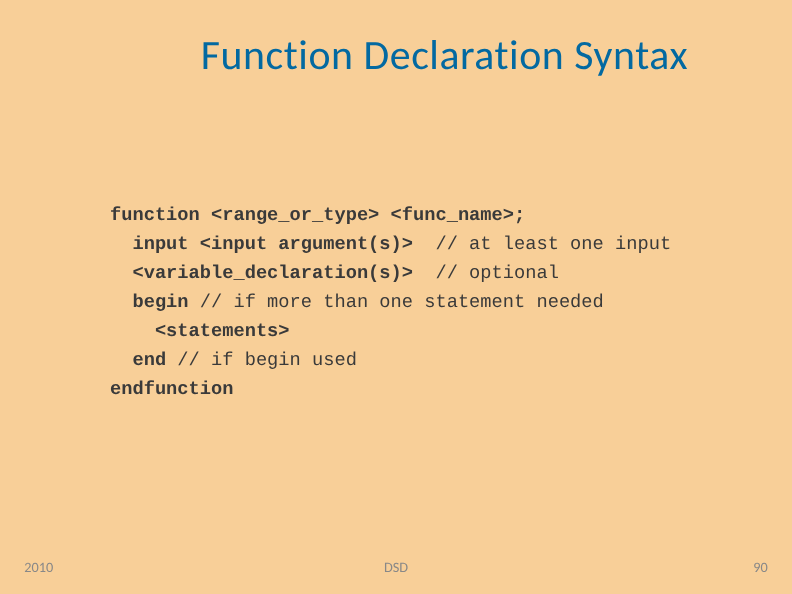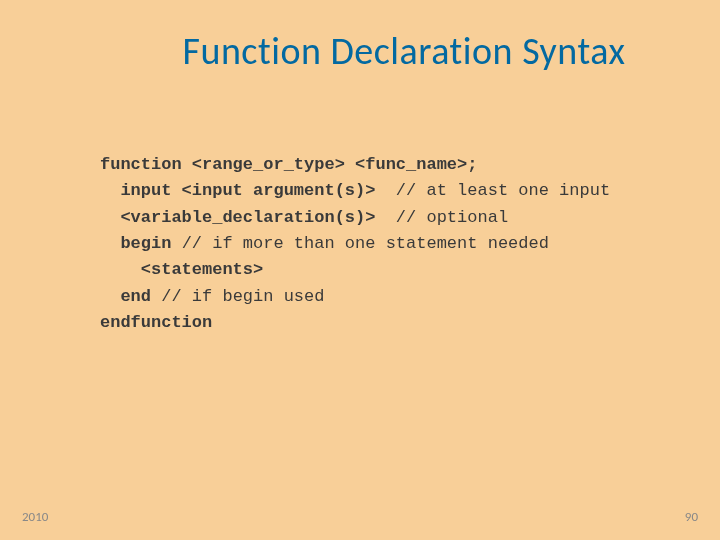--- a/index.html
+++ b/index.html
@@ -24,21 +24,21 @@
     width: 100%;
     text-align: center;
     font-size: 38px;
     color: #0369a1;
     font-weight: 400;
     letter-spacing: 0.5px;
     padding-left: 44px;
   }
   .code-block {
     position: absolute;
-    top: 152px;
+    top: 184px;
     left: 100px;
     font-family: "Courier New", Courier, monospace;
     font-size: 17px;
     line-height: 1.55;
     color: #3a3a3a;
     white-space: pre;
   }
   .code-block .b { font-weight: bold; }
   .code-block .c { font-weight: normal; }
   .footer-left {
@@ -74,15 +74,16 @@
 
   <div class="code-block"><span class="b">function &lt;range_or_type&gt; &lt;func_name&gt;;</span>
 <span class="b">  input &lt;input argument(s)&gt;  </span><span class="c">// at least one input</span>
 <span class="b">  &lt;variable_declaration(s)&gt;  </span><span class="c">// optional</span>
 <span class="b">  begin </span><span class="c">// if more than one statement needed</span>
 <span class="b">    &lt;statements&gt;</span>
 <span class="b">  end </span><span class="c">// if begin used</span>
 <span class="b">endfunction</span></div>
 
   <div class="footer-left">2010</div>
+  <div class="footer-center">DSD</div>
   <div class="footer-right">90</div>
 
 </div>
 
 </body></html>

